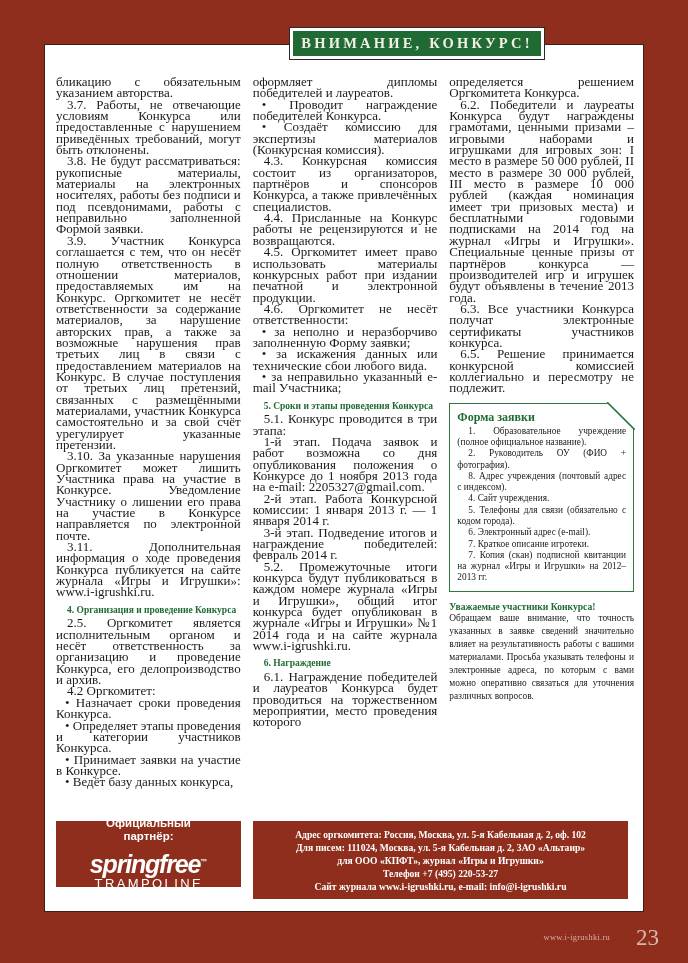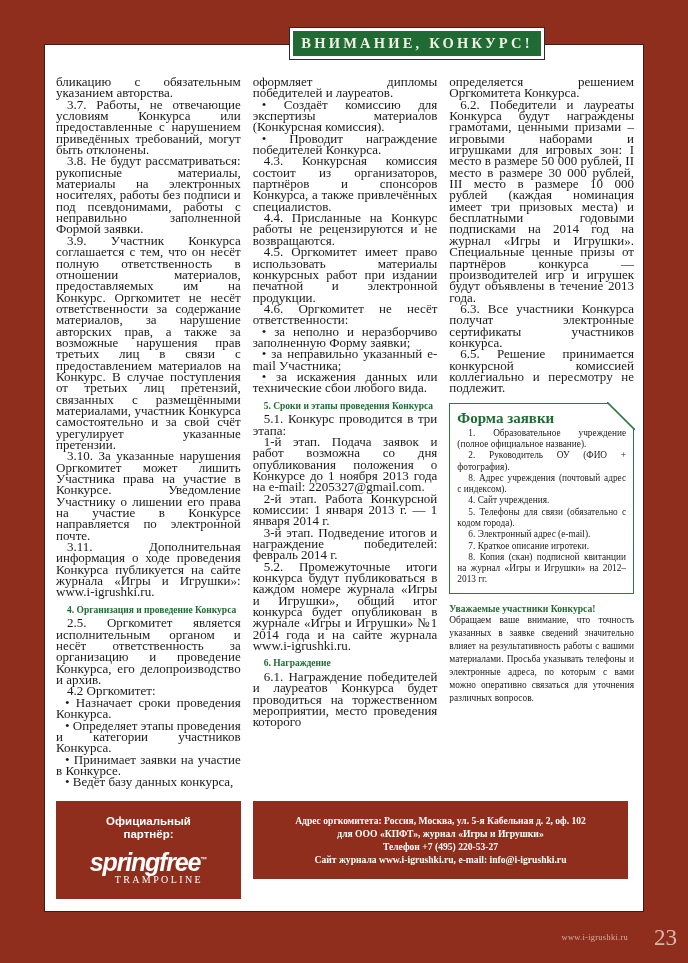--- a/index.html
+++ b/index.html
@@ -120,21 +120,21 @@
   }
   .formbox .fold {
     position: absolute;
     right: -2px;
     top: -2px;
     width: 28px;
     height: 28px;
     pointer-events: none;
   }
   .form-title {
-    font-size: 15px;
+    font-size: 12px;
     font-weight: bold;
     color: #1f6b33;
     margin-bottom: 1px;
   }
   .formbox p.t { font-size: 9.3px; line-height: 11.3px; }
 
   
   .note-title {
     font-size: 9.6px;
     font-weight: bold;
@@ -154,21 +154,21 @@
     position: absolute;
     left: 11px;
     bottom: 12px;
     width: 578px;
     display: flex;
     gap: 12px;
     align-items: flex-start;
   }
   .partner {
     width: 185px;
-    height: 98px;
+    height: 66px;
     background: #8f2e1d;
     display: flex;
     flex-direction: column;
     align-items: center;
     justify-content: center;
     padding: 5px 4px;
   }
   .partner-label {
     color: #ffffff;
     font-family: "Liberation Sans", sans-serif;
@@ -193,22 +193,22 @@
     letter-spacing: -1.2px;
     position: relative;
   }
   .logo-tm {
     font-size: 7px;
     vertical-align: super;
     letter-spacing: 0;
   }
   .logo-sub {
     color: #ffffff;
-    font-family: Liberation Serif, serif;
-    font-size: 10px;
+    font-family: Liberation Sans, sans-serif;
+    font-size: 13px;
     letter-spacing: 2.4px;
     margin-top: -1px;
     align-self: flex-end;
     margin-right: 4px;
   }
 
   .address {
     width: 375px;
     min-height: 78px;
     background: #8f2e1d;
@@ -231,21 +231,21 @@
   
   .footer {
     position: absolute;
     left: 0;
     bottom: 0;
     width: 688px;
     height: 51px;
     display: flex;
     align-items: center;
     justify-content: flex-end;
-    padding-right: 11px;
+    padding-right: 29px;
     gap: 26px;
   }
   .footer-url {
     color: #d5b0a6;
     font-family: "Liberation Serif", serif;
     font-size: 8.4px;
     letter-spacing: 0.3px;
   }
   .footer-page {
     color: #d8b7ad;
@@ -279,29 +279,29 @@
         <p class="t">2.5. Оргкомитет является исполнительным органом и несёт ответственность за организацию и проведение Конкурса, его делопроизводство и архив.</p>
         <p class="t">4.2 Оргкомитет:</p>
         <p class="t bullet">• Назначает сроки проведения Конкурса.</p>
         <p class="t bullet">• Определяет этапы проведения и категории участников Конкурса.</p>
         <p class="t bullet">• Принимает заявки на участие в Конкурсе.</p>
         <p class="t bullet">• Ведёт базу данных конкурса,</p>
       </div>
 
       <div class="col">
         <p class="t noind">оформляет дипломы победителей и лауреатов.</p>
+        <p class="t bullet">• Проводит награждение победителей Конкурса.</p>
         <p class="t bullet">• Создаёт комиссию для экспертизы материалов (Конкурсная комиссия).</p>
-        <p class="t bullet">• Проводит награждение победителей Конкурса.</p>
         <p class="t">4.3. Конкурсная комиссия состоит из организаторов, партнёров и спонсоров Конкурса, а также привлечённых специалистов.</p>
         <p class="t">4.4. Присланные на Конкурс работы не рецензируются и не возвращаются.</p>
         <p class="t">4.5. Оргкомитет имеет право использовать материалы конкурсных работ при издании печатной и электронной продукции.</p>
         <p class="t">4.6. Оргкомитет не несёт ответственности:</p>
         <p class="t bullet">• за неполно и неразборчиво заполненную Форму заявки;</p>
+        <p class="t bullet">• за искажения данных или технические сбои любого вида.</p>
         <p class="t bullet">• за неправильно указанный e-mail Участника;</p>
-        <p class="t bullet">• за искажения данных или технические сбои любого вида.</p>
         <h3 class="sec">5. Сроки и этапы проведения Конкурса</h3>
         <p class="t">5.1. Конкурс проводится в три этапа:</p>
         <p class="t">1-й этап. Подача заявок и работ возможна со дня опубликования положения о Конкурсе до 1 ноября 2013 года на e-mail: 2205327@gmail.com.</p>
         <p class="t">2-й этап. Работа Конкурсной комиссии: 1 января 2013 г. — 1 января 2014 г.</p>
         <p class="t">3-й этап. Подведение итогов и награждение победителей: февраль 2014 г.</p>
         <p class="t">5.2. Промежуточные итоги конкурса будут публиковаться в каждом номере журнала «Игры и Игрушки», общий итог конкурса будет опубликован в журнале «Игры и Игрушки» №1 2014 года и на сайте журнала www.i-igrushki.ru.</p>
         <h3 class="sec">6. Награждение</h3>
         <p class="t">6.1. Награждение победителей и лауреатов Конкурса будет проводиться на торжественном мероприятии, место проведения которого</p>
       </div>
 
@@ -317,21 +317,21 @@
             <line x1="0" y1="0" x2="28" y2="28" stroke="#2f7a42" stroke-width="1.6"></line>
           </svg>
           <div class="form-title">Форма заявки</div>
           <p class="t">1. Образовательное учреждение (полное официальное название).</p>
           <p class="t">2. Руководитель ОУ (ФИО + фотография).</p>
           <p class="t">8. Адрес учреждения (почтовый адрес с индексом).</p>
           <p class="t">4. Сайт учреждения.</p>
           <p class="t">5. Телефоны для связи (обязательно с кодом города).</p>
           <p class="t">6. Электронный адрес (e-mail).</p>
           <p class="t">7. Краткое описание игротеки.</p>
-          <p class="t">8. Копия (скан) подписной квитанции на журнал «Игры и Игрушки» на 2012–2013 гг.</p>
+          <p class="t">7. Копия (скан) подписной квитанции на журнал «Игры и Игрушки» на 2012–2013 гг.</p>
         </div>
 
         <div class="note-title">Уважаемые участники Конкурса!</div>
         <div class="note-body">Обращаем ваше внимание, что точность указанных в заявке сведений значительно влияет на результативность работы с вашими материалами. Просьба указывать телефоны и электронные адреса, по которым с вами можно оперативно связаться для уточнения различных вопросов.</div>
       </div>
 
     </div>
 
     <div class="bottom">
 
@@ -339,20 +339,21 @@
         <div class="partner-label">Официальный</div>
         <div class="partner-label">партнёр:</div>
         <div class="logo">
           <div class="logo-main"><span>springfree</span><span class="logo-tm">™</span></div>
           <div class="logo-sub">TRAMPOLINE</div>
         </div>
       </div>
 
       <div class="address">
         <p>Адрес оргкомитета: Россия, Москва, ул. 5-я Кабельная д. 2, оф. 102</p>
+        <p>Для писем: 111024, Москва, ул. 5-я Кабельная д. 2, ЗАО «Альтаир»</p>
         <p>для ООО «КПФТ», журнал «Игры и Игрушки»</p>
         <p>Телефон +7 (495) 220-53-27</p>
         <p>Сайт журнала www.i-igrushki.ru, e-mail: info@i-igrushki.ru</p>
       </div>
 
     </div>
 
   </div>
 
   <div class="footer">

